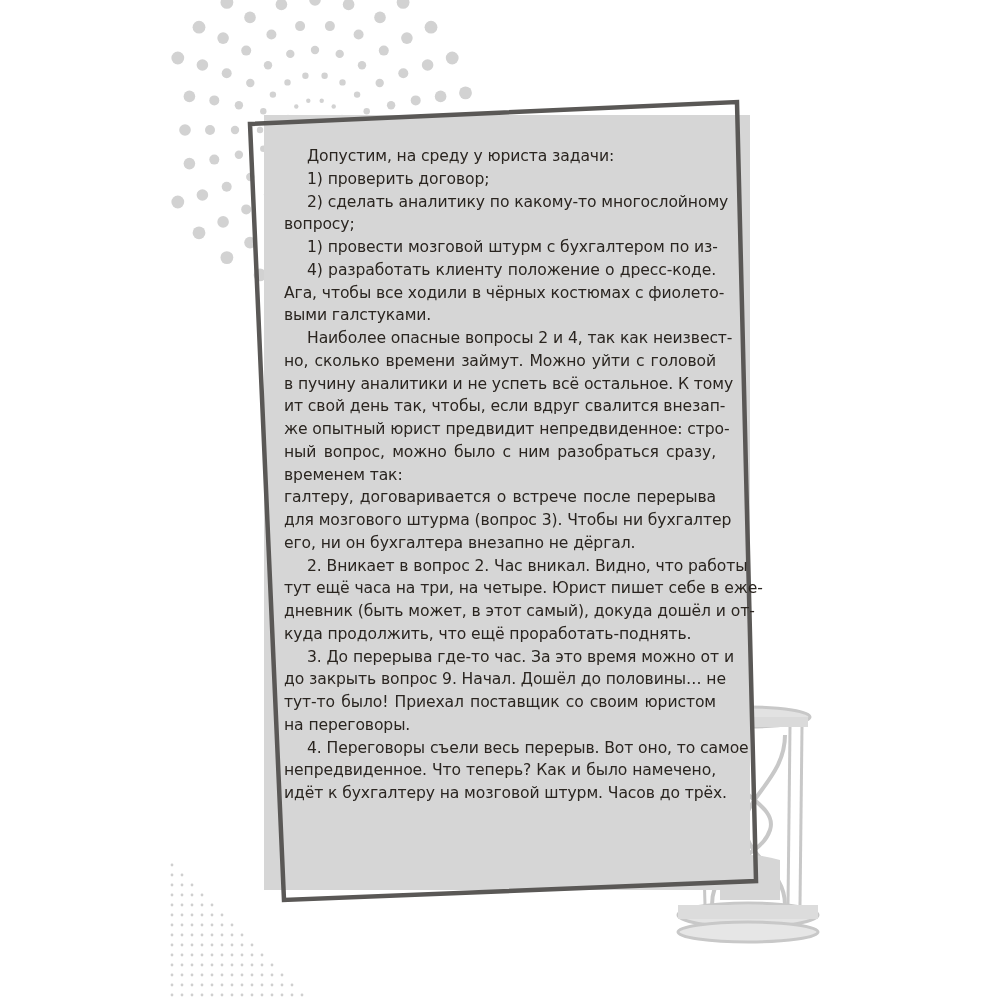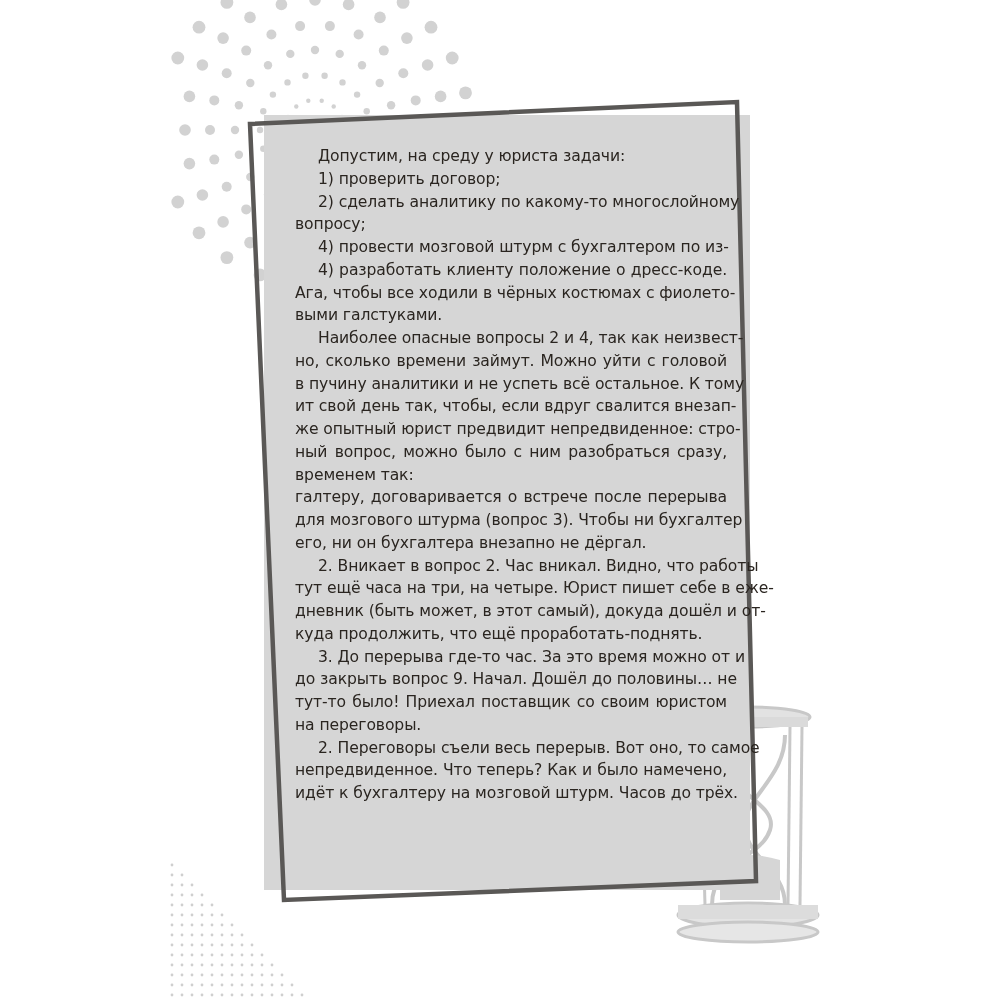--- a/index.html
+++ b/index.html
@@ -7,21 +7,21 @@
       width: 1000px; height: 1000px; position: relative; overflow: hidden;
       background: #ffffff;
       font-family: "DejaVu Sans", "Liberation Sans", sans-serif;
     }
     .layer { position: absolute; left: 0; top: 0; width: 1000px; height: 1000px; }
     .gray-panel {
       position: absolute; left: 264px; top: 115px; width: 486px; height: 775px;
       background: #d6d6d6;
     }
     .text-block {
-      position: absolute; left: 295px; top: 145px; width: 432px;
+      position: absolute; left: 284px; top: 145px; width: 432px;
       color: #2a2520;
       font-size: 15.6px;
       line-height: 22.75px;
       letter-spacing: -0.1px;
     }
     .line {
       display: block; white-space: nowrap; height: 22.75px;
       text-align: justify; text-align-last: justify;
     }
     .line.last { text-align-last: left; }
@@ -280,21 +280,21 @@
 
 <svg class="layer" viewBox="0 0 1000 1000" width="1000" height="1000">
   <polygon points="250,124 737,102 756,881 284,900" fill="none" stroke="#5a5856" stroke-width="4.5" stroke-linejoin="miter"></polygon>
 </svg>
 
 <div class="text-block" id="text-block">
     <span class="line indent last">Допустим, на среду у юриста задачи:</span>
     <span class="line indent last">1) проверить договор;</span>
     <span class="line indent">2) сделать аналитику по какому-то многослойному</span>
     <span class="line last">вопросу;</span>
-    <span class="line indent">4) провести мозговой штурм с бухгалтером по из-</span>
+    <span class="line indent">1) провести мозговой штурм с бухгалтером по из-</span>
     <span class="line indent">4) разработать клиенту положение о дресс-коде.</span>
     <span class="line">Ага, чтобы все ходили в чёрных костюмах с фиолето-</span>
     <span class="line last">выми галстуками.</span>
     <span class="line indent">Наиболее опасные вопросы 2 и 4, так как неизвест-</span>
     <span class="line">но, сколько времени займут. Можно уйти с головой</span>
     <span class="line">в пучину аналитики и не успеть всё остальное. К тому</span>
     <span class="line">ит свой день так, чтобы, если вдруг свалится внезап-</span>
     <span class="line">же опытный юрист предвидит непредвиденное: стро-</span>
     <span class="line">ный вопрос, можно было с ним разобраться сразу,</span>
     <span class="line last">временем так:</span>
@@ -302,16 +302,16 @@
     <span class="line">для мозгового штурма (вопрос 3). Чтобы ни бухгалтер</span>
     <span class="line last">его, ни он бухгалтера внезапно не дёргал.</span>
     <span class="line indent">2. Вникает в вопрос 2. Час вникал. Видно, что работы</span>
     <span class="line">тут ещё часа на три, на четыре. Юрист пишет себе в еже-</span>
     <span class="line">дневник (быть может, в этот самый), докуда дошёл и от-</span>
     <span class="line last">куда продолжить, что ещё проработать-поднять.</span>
     <span class="line indent">3. До перерыва где-то час. За это время можно от и</span>
     <span class="line">до закрыть вопрос 9. Начал. Дошёл до половины… не</span>
     <span class="line">тут-то было! Приехал поставщик со своим юристом</span>
     <span class="line last">на переговоры.</span>
-    <span class="line indent">2. Переговоры съели весь перерыв. Вот оно, то самое</span>
+    <span class="line indent">4. Переговоры съели весь перерыв. Вот оно, то самое</span>
     <span class="line">непредвиденное. Что теперь? Как и было намечено,</span>
     <span class="line last">идёт к бухгалтеру на мозговой штурм. Часов до трёх.</span>
   </div>
 
 </body></html>

